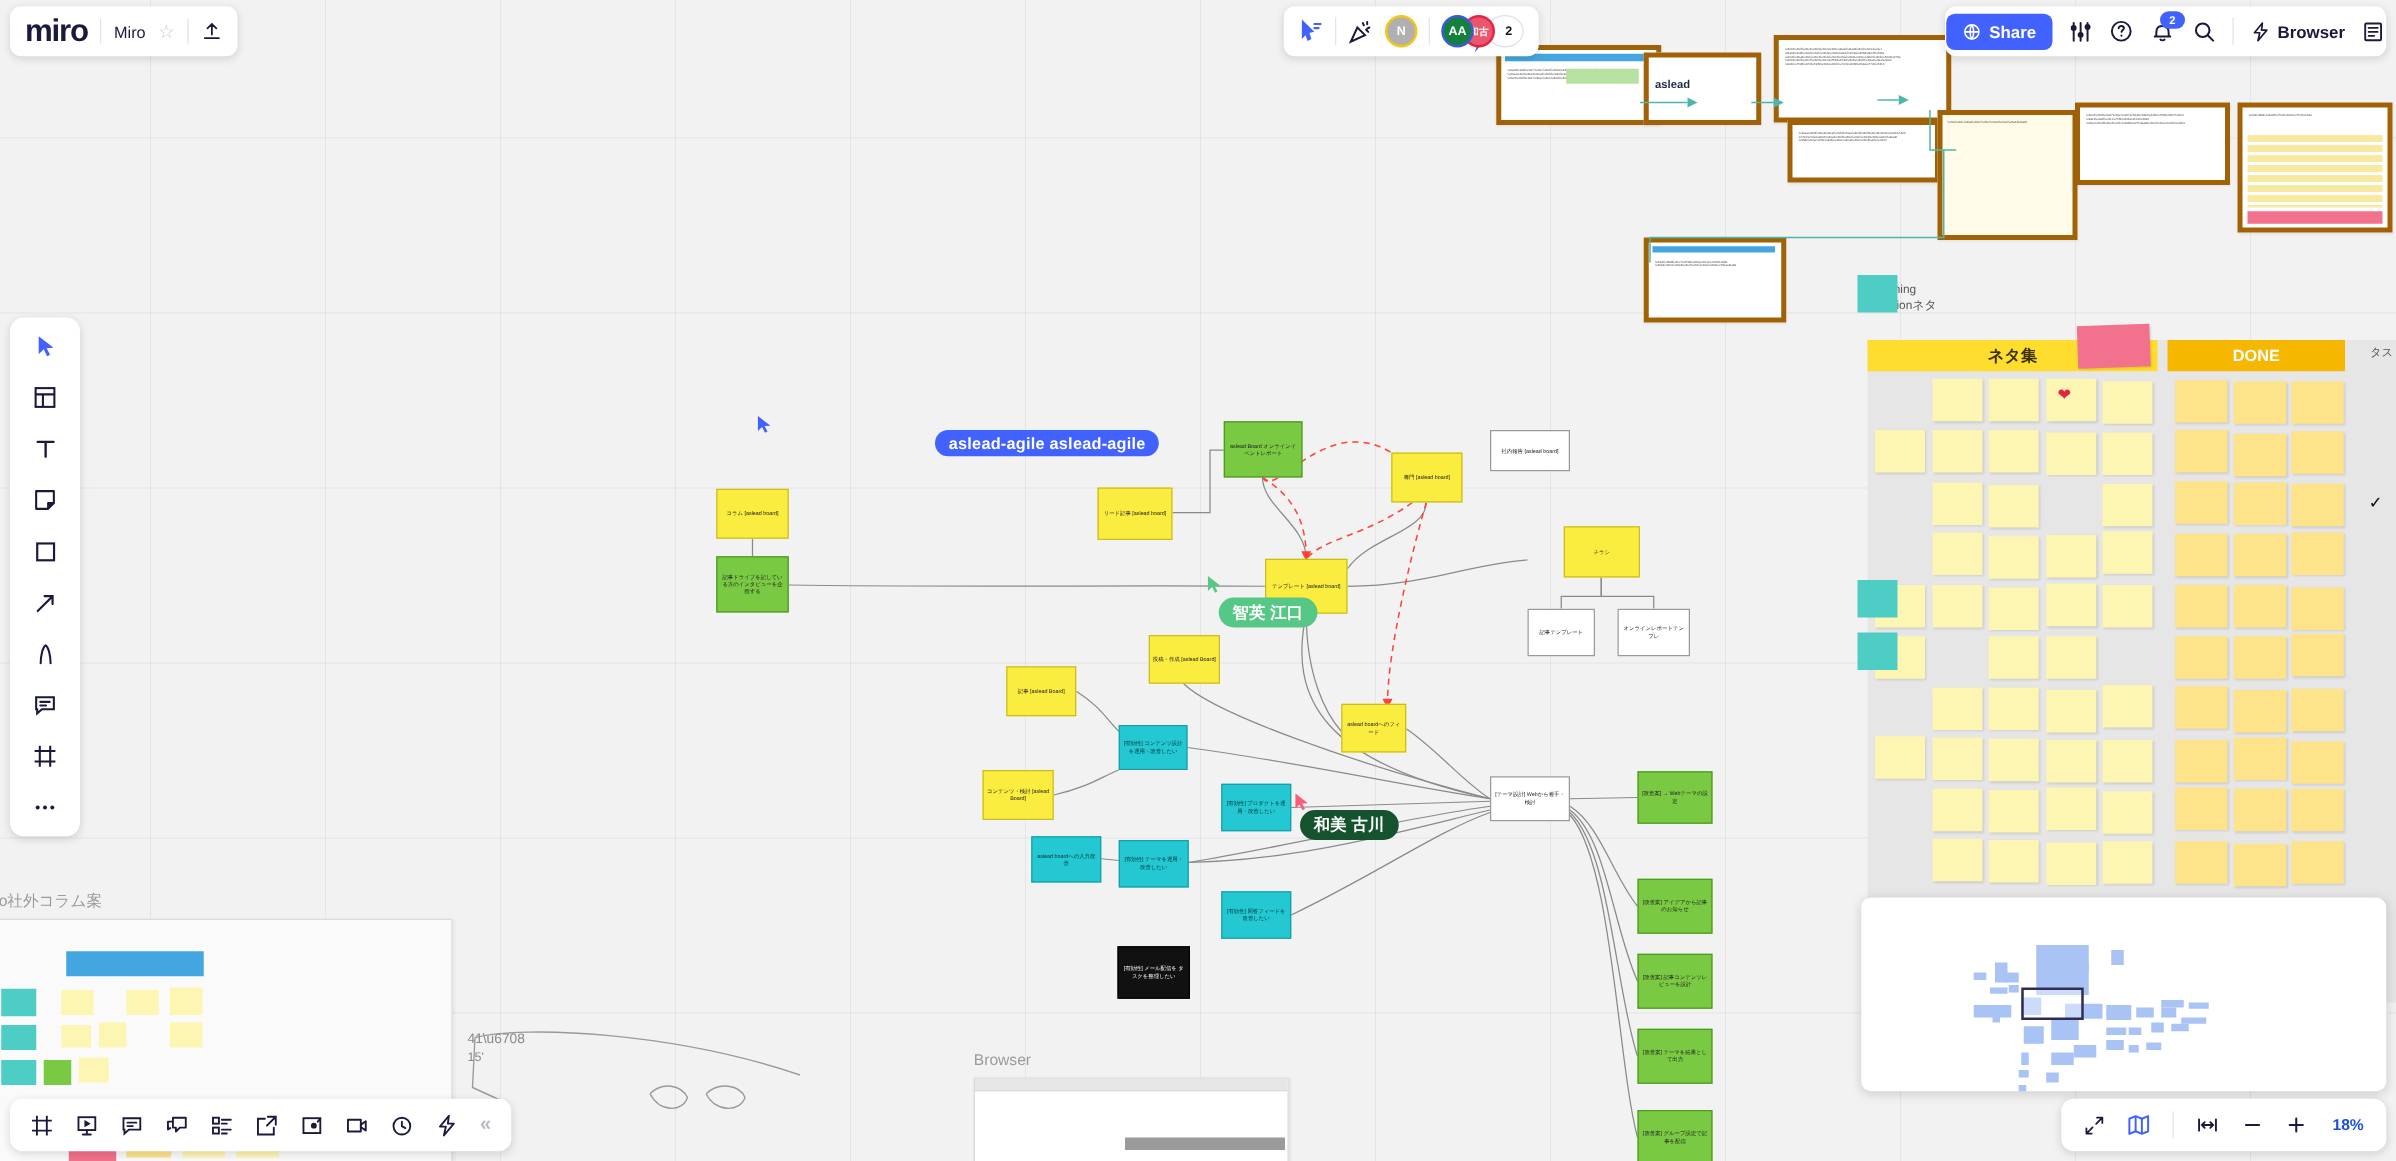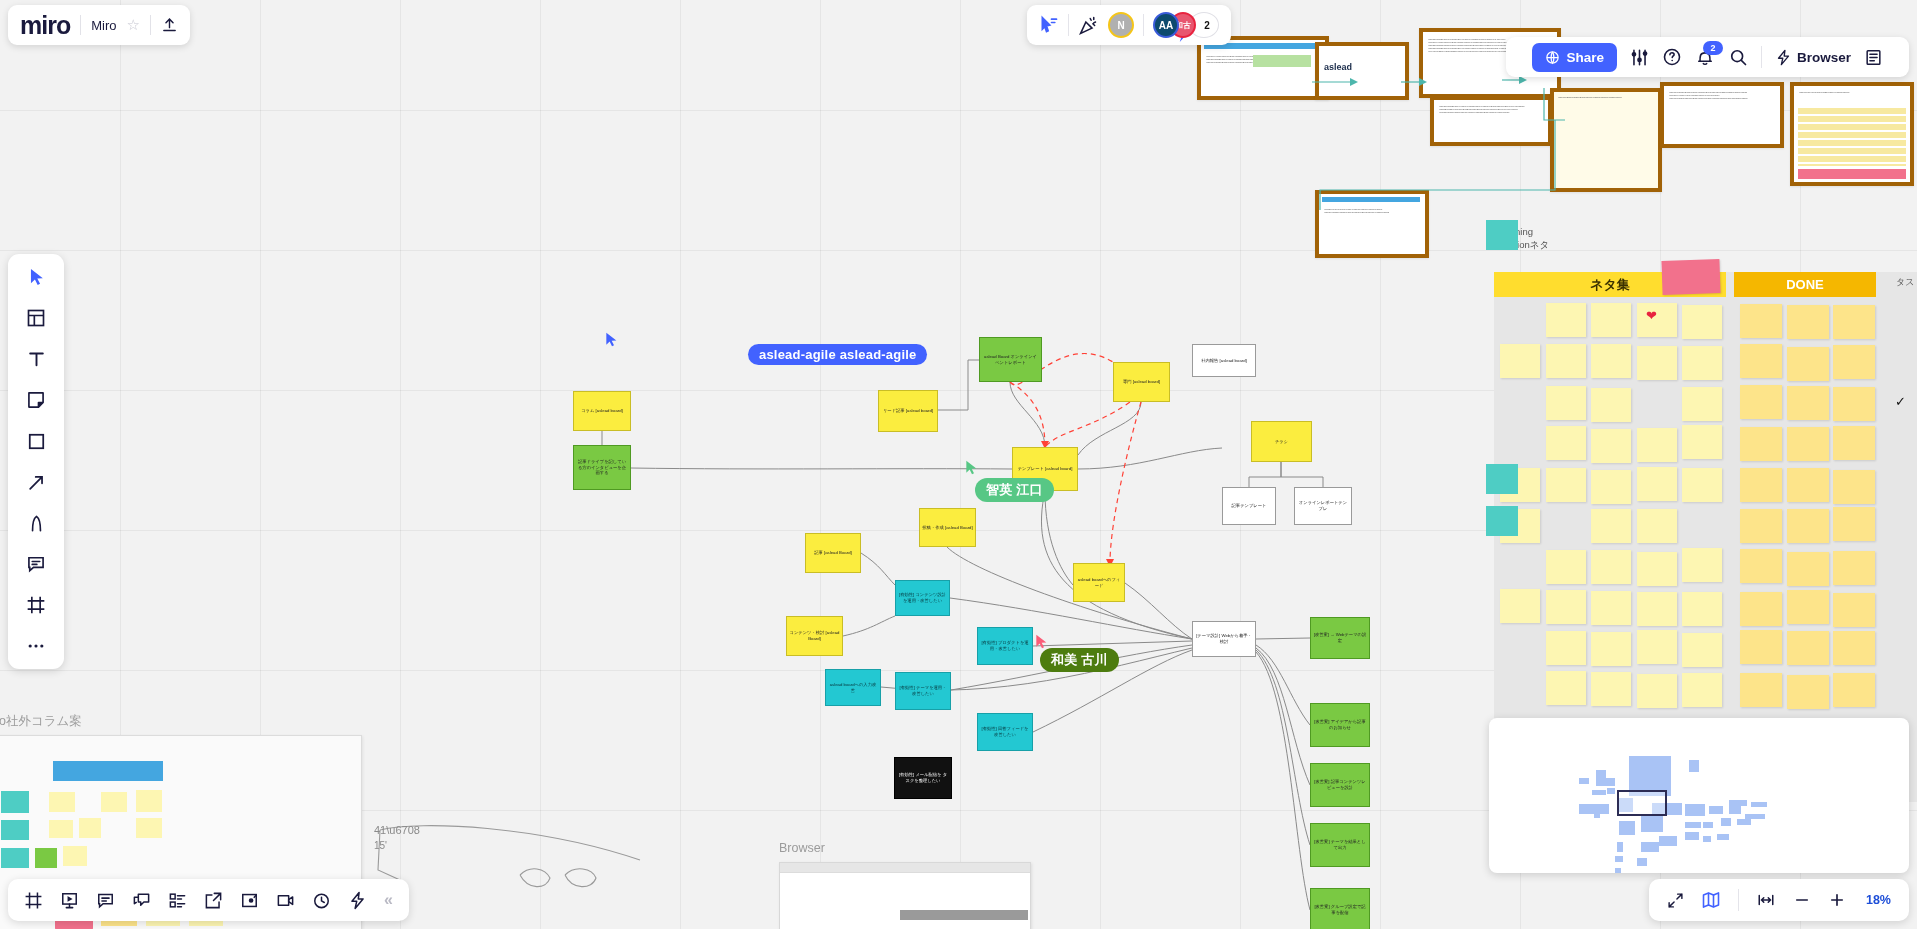--- a/index.html
+++ b/index.html
@@ -40,26 +40,26 @@
   #brandbar .logo{font-size:25px;font-weight:700;color:#1a1a3d;letter-spacing:-1px;line-height:1;}
   #brandbar .sep{width:1px;height:20px;background:#e2e2e8;}
   #brandbar .bname{font-size:13px;color:#1a1a3d;}
   #brandbar .ico{color:#c8c8d2;font-size:15px;cursor:pointer;}
   #brandbar .upl{color:#1a1a3d;cursor:pointer;display:flex;}
 
   
   .topgrp{position:absolute;top:5px;height:40px;background:#fff;border-radius:9px;
     display:flex;align-items:center;box-shadow:0 2px 7px rgba(0,0,0,.13);z-index:40;}
   #collabbar{left:1027px;padding:0 12px;gap:9px;}
-  #actionbar{right:8px;padding:0 26px;gap:13px;margin-top:32px;}
+  #actionbar{right:8px;padding:0 1px;gap:13px;}
   .tdiv{width:1px;height:22px;background:#e4e4ea;}
   .avatar{width:26px;height:26px;border-radius:50%;display:flex;align-items:center;justify-content:center;
           font-size:10px;font-weight:700;color:#fff;box-sizing:border-box;}
   .av-n{background:#b0b0b0;border:2px solid #f5c518;}
-  .av-aa{background:#0c4a6e;border:2px solid #3a5bd9;margin-right:-9px;position:relative;z-index:2;}
+  .av-aa{background:#15803d;border:2px solid #3a5bd9;margin-right:-9px;position:relative;z-index:2;}
   .av-wa{background:#e8566f;border:2px solid #e8233f;position:relative;z-index:1;font-size:8px;text-align:center;}
   .av-num{background:#fff;border:1px solid #e0e0e6;color:#111;margin-left:-7px;position:relative;z-index:0;
           padding-left:6px;width:30px;}
   #sharebtn{background:#4262ff;color:#fff;border-radius:7px;height:29px;display:flex;align-items:center;
             gap:6px;padding:0 13px;font-size:13.5px;font-weight:700;cursor:pointer;}
   .abtn{display:flex;align-items:center;color:#1a1a3d;cursor:pointer;position:relative;}
   .badge{position:absolute;top:-6px;right:-8px;background:#4262ff;color:#fff;font-size:9px;font-weight:700;
          border-radius:9px;min-width:14px;height:14px;display:flex;align-items:center;justify-content:center;padding:0 3px;}
   .meeting{display:flex;align-items:center;gap:5px;font-size:13.5px;font-weight:700;color:#1a1a3d;cursor:pointer;}
 
@@ -368,21 +368,21 @@
         <svg width="16" height="17" viewBox="0 0 24 24">
           <path d="M5 2 L5 20 L10 15 L13.5 22 L16.5 20.5 L13 14 L20 13.5 Z" fill="#57c785"></path>
         </svg>
       </div>
       <div class="clabel" style="position: absolute; left: 975px; top: 478px; background: rgb(87, 199, 133);">智英 江口</div>
       <div class="cursor" style="left: 1033px; top: 633px;">
         <svg width="16" height="17" viewBox="0 0 24 24">
           <path d="M5 2 L5 20 L10 15 L13.5 22 L16.5 20.5 L13 14 L20 13.5 Z" fill="#fb5d78"></path>
         </svg>
       </div>
-      <div class="clabel" style="position: absolute; left: 1040px; top: 648px; background: #4d7c0f;">和美 古川</div>
+      <div class="clabel" style="position: absolute; left: 1040px; top: 648px; background: #14532d;">和美 古川</div>
     </div>
 </div>
 
 <div id="brandbar">
   <div class="logo">miro</div>
   <div class="sep"></div>
   <div class="bname">Miro</div>
   <div class="ico">☆</div>
   <div class="sep"></div>
   <div class="upl">

